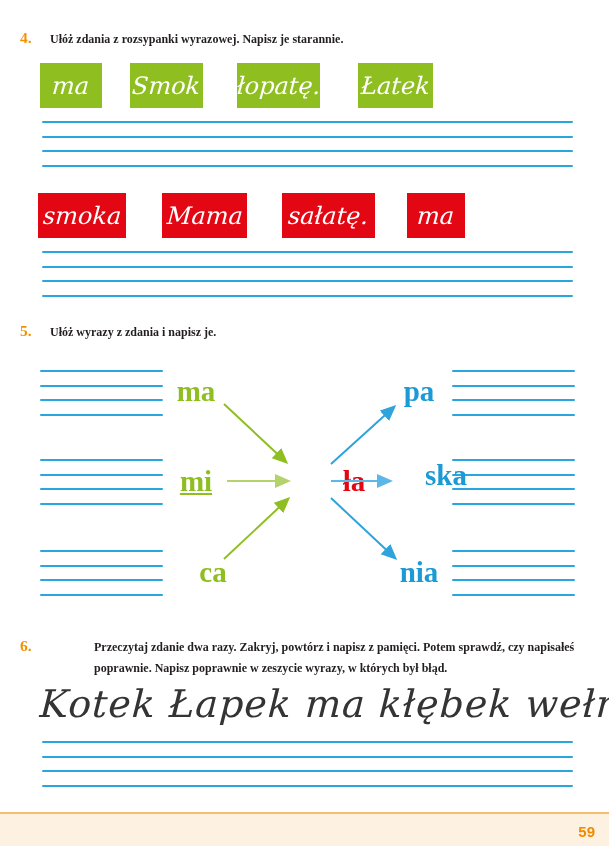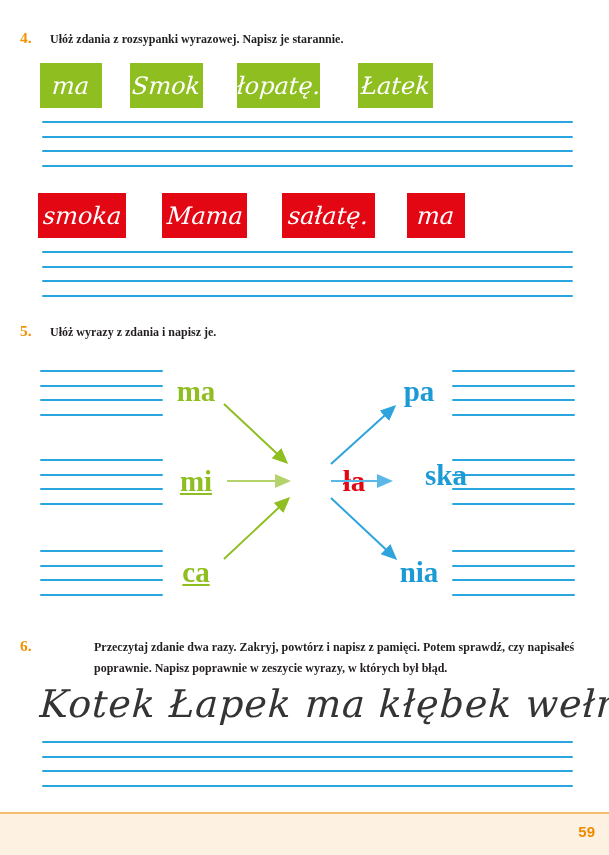--- a/index.html
+++ b/index.html
@@ -51,21 +51,21 @@
   .mk-g{fill:var(--green);} .mk-gl{fill:var(--green-light);}
   .mk-b{fill:var(--blue-arrow);} .mk-bl{fill:var(--blue-arrow-light);}
   
   .handwriting{
     position:absolute;left:40px;top:682px;width:545px;
     font-family:"DejaVu Serif",serif;font-style:italic;color:var(--ink);
     font-size:38px;white-space:nowrap;transform:skewX(-3deg);letter-spacing:1px;
   }
   
   .footer{
-    position:absolute;left:0;top:812px;width:609px;height:43px;
+    position:absolute;left:0;top:812px;width:609px;height:34px;
     background:var(--footer-bg);border-top:2px solid var(--footer-line);
   }
   .page-number{
     position:absolute;right:14px;top:9px;color:var(--page-orange);
     font-family:"Liberation Sans",sans-serif;font-weight:bold;font-size:15px;
   }
 </style>
 </head>
 <body>
 
@@ -148,21 +148,21 @@
 </div>
 <div class="lines-group lines-small" style="left:452px;top:550px;">
   <div class="w-line"></div>
     <div class="w-line"></div>
     <div class="w-line"></div>
     <div class="w-line"></div>
 </div>
 
 <div class="syll green" style="left:163px;top:372px;width:66px;">ma</div>
 <div class="syll green" style="left:163px;top:462px;width:66px;text-decoration:underline;">mi</div>
-<div class="syll green" style="left:163px;top:553px;width:66px;text-decoration:underline;">ca</div>
+<div class="syll green" style="left:180px;top:553px;width:66px;">ca</div>
 <div class="syll red" style="left:288px;top:462px;width:36px;margin-left:48px;">ła</div>
 <div class="syll blue" style="left:393px;top:372px;width:52px;">pa</div>
 <div class="syll blue" style="left:393px;top:456px;width:52px;margin-left:27px;">ska</div>
 <div class="syll blue" style="left:393px;top:553px;width:52px;">nia</div>
 
 <svg class="arrows" viewBox="0 0 609 855">
   <defs>
     <marker id="mg" markerWidth="9" markerHeight="8" refX="6.5" refY="3.5" orient="auto">
         <path class="mk-g" d="M0,0 L8,3.5 L0,7 Z"></path>
       </marker>

